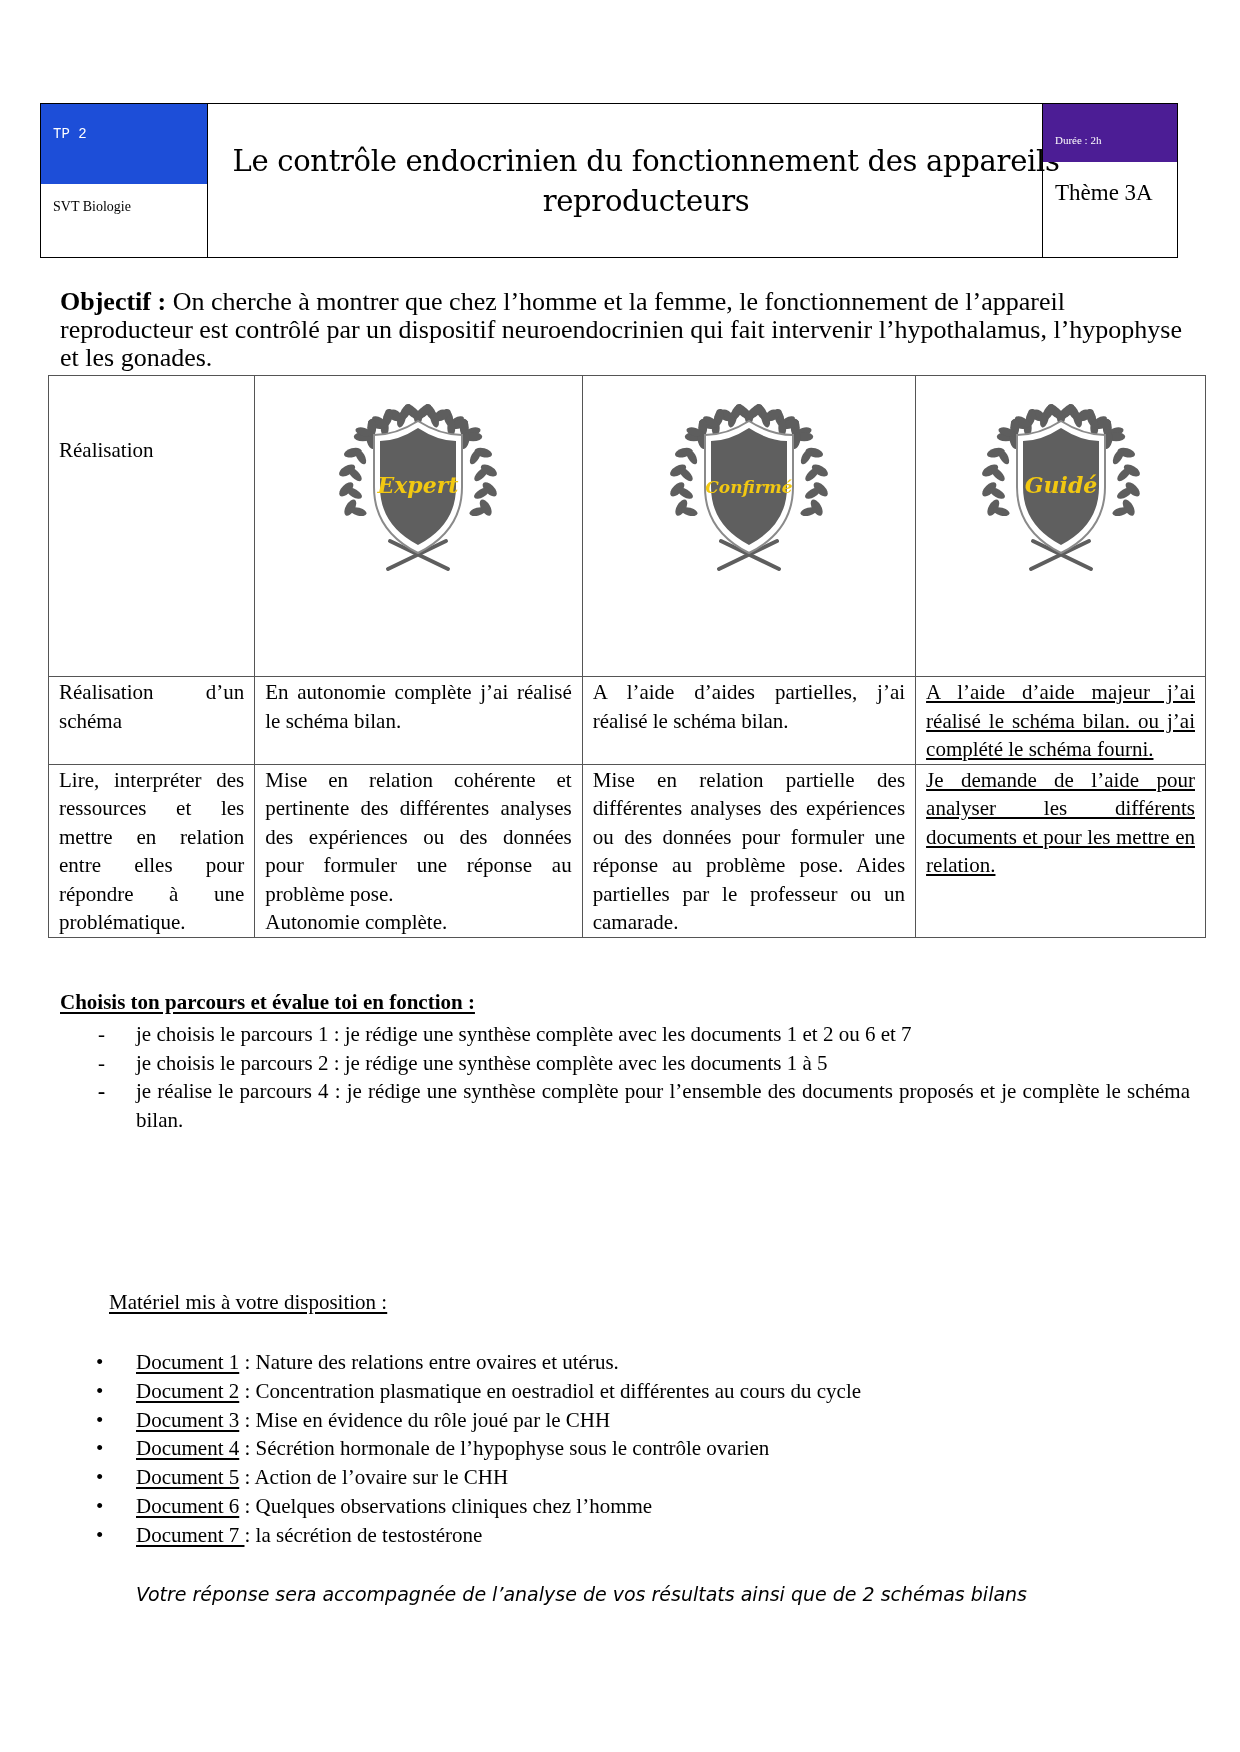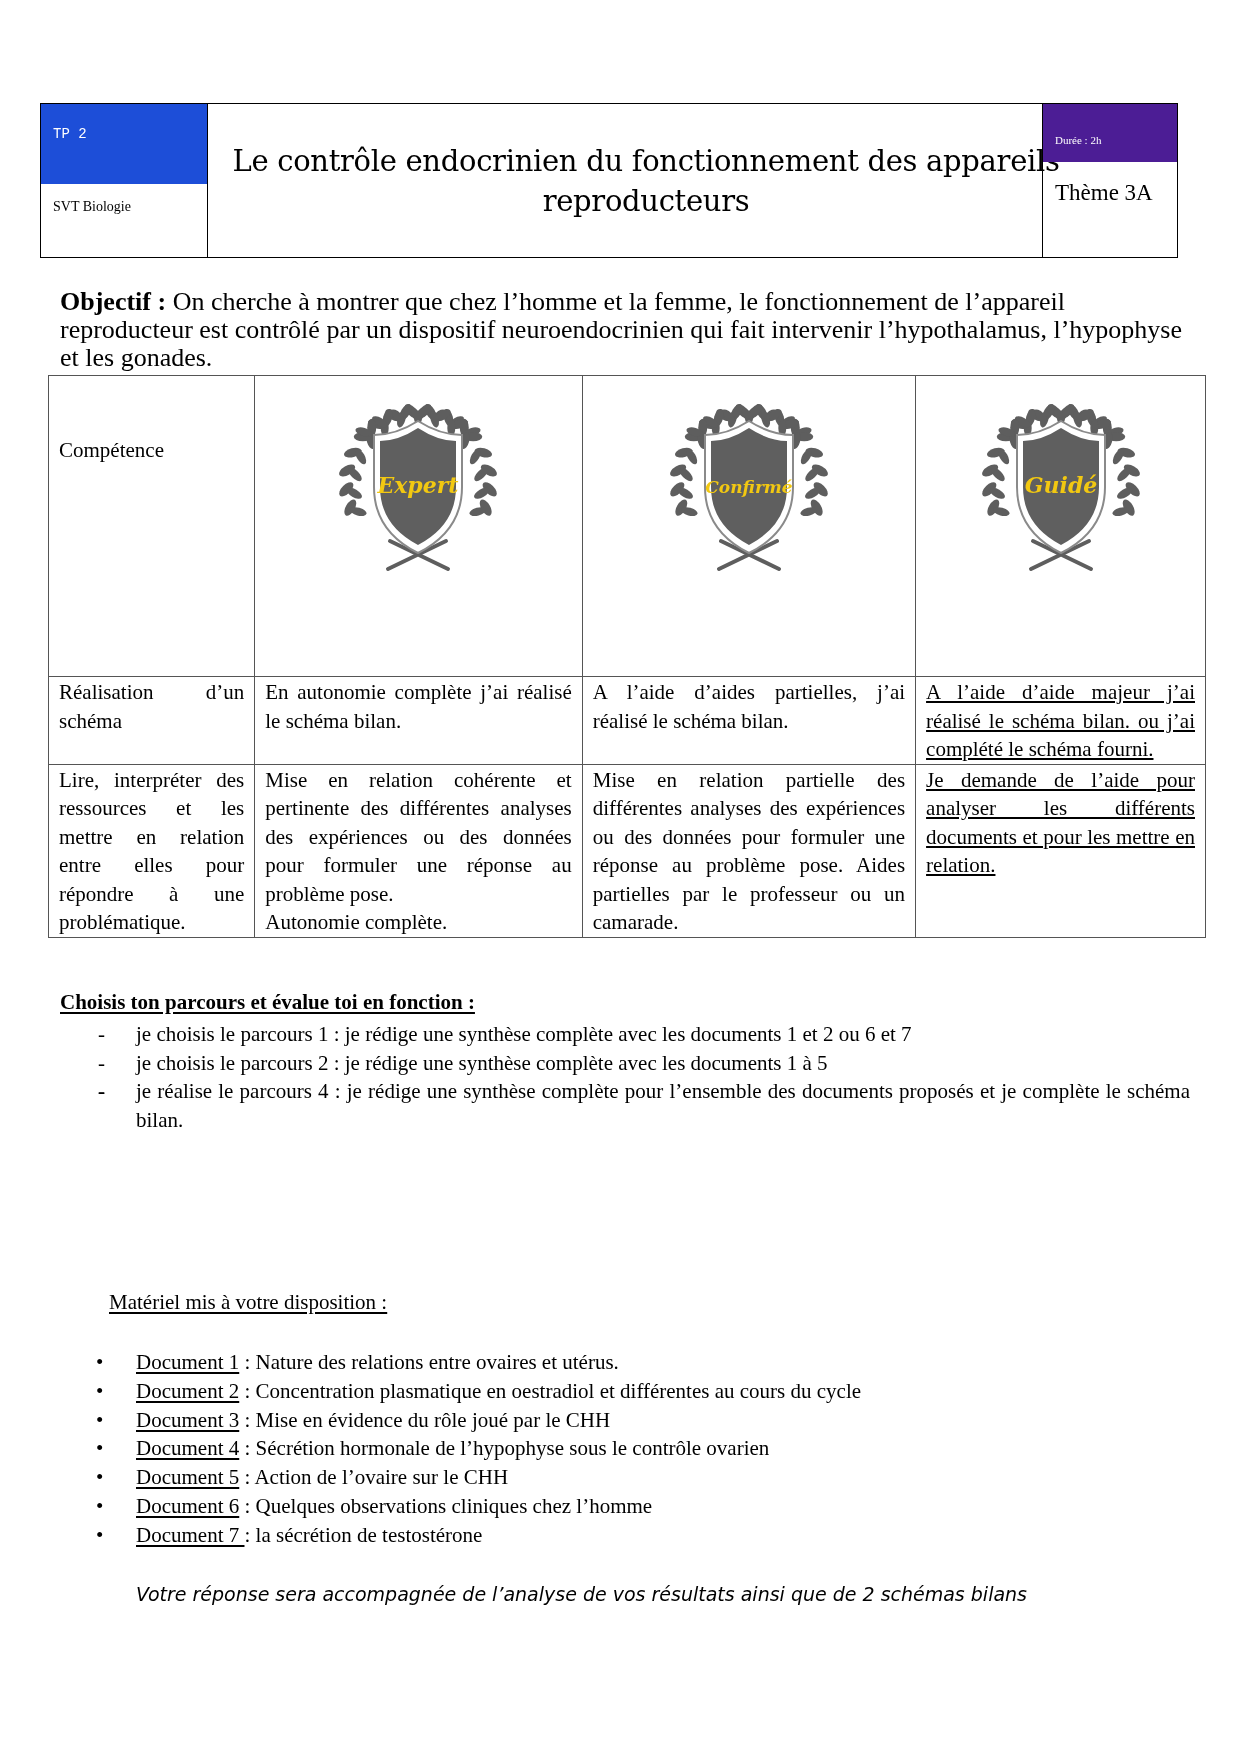--- a/index.html
+++ b/index.html
@@ -70,21 +70,21 @@
         <span>Thème 3A</span>
       </div>
   </div>
 </div>
 
 <div class="objectif"><b>Objectif :</b><span> On cherche à montrer que chez l’homme et la femme, le fonctionnement de l’appareil reproducteur est contrôlé par un dispositif neuroendocrinien qui fait intervenir l’hypothalamus, l’hypophyse et les gonades.</span></div>
 
 <table class="comp">
   <tbody>
       <tr class="r0">
-    <td class="c0 label">Compétence</td>
+    <td class="c0 label">Réalisation</td>
     <td class="c1">
           <div class="badge-wrap">
             <svg width="180" height="190" viewBox="0 0 180 190">
               <g>
                 <ellipse cx="22.3" cy="116.6" rx="4.5" ry="9" fill="#5e5e5e" transform="rotate(-150.0 22.3 116.6)"></ellipse>
                 <ellipse cx="30.3" cy="120.6" rx="4" ry="8.5" fill="#5e5e5e" transform="rotate(-75.0 30.3 120.6)"></ellipse>
                 <ellipse cx="18.3" cy="98.3" rx="4.5" ry="9" fill="#5e5e5e" transform="rotate(-135.0 18.3 98.3)"></ellipse>
                 <ellipse cx="26.3" cy="102.3" rx="4" ry="8.5" fill="#5e5e5e" transform="rotate(-60.0 26.3 102.3)"></ellipse>
                 <ellipse cx="19.1" cy="79.5" rx="4.5" ry="9" fill="#5e5e5e" transform="rotate(-120.0 19.1 79.5)"></ellipse>
                 <ellipse cx="27.1" cy="83.5" rx="4" ry="8.5" fill="#5e5e5e" transform="rotate(-45.0 27.1 83.5)"></ellipse>

